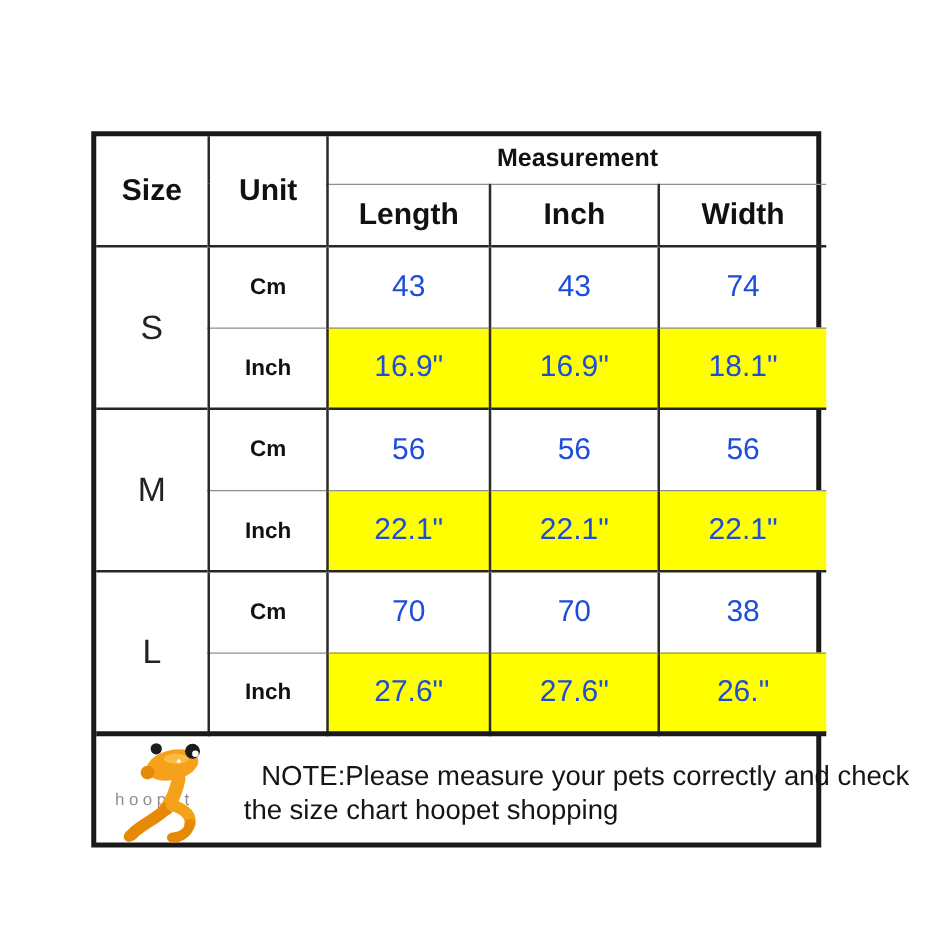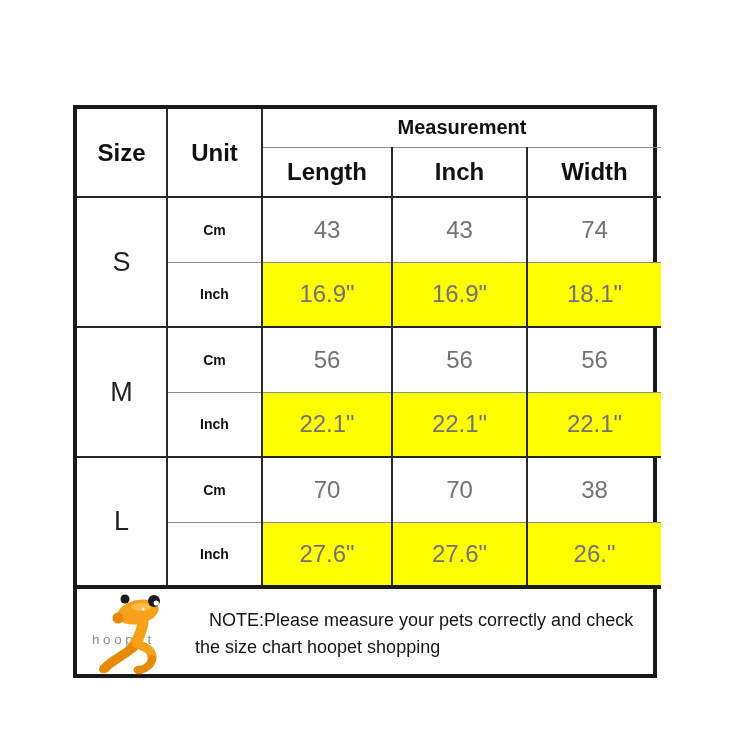--- a/index.html
+++ b/index.html
@@ -20,35 +20,35 @@
   tr.footer-row { height:92px; }
 
   tr.h2 td   { border-top:1px solid var(--grid-gray, #8f8f8f); }
   tr.inch td { border-top:1px solid var(--grid-gray, #8f8f8f); }
   tr.sec td  { border-top:2px solid #262626; }
   tr.footer-row td { border-top:4px solid var(--border-dark, #1a1a1a); }
 
   .hd { font-weight:700; font-size:24px; color:#111; }
   .measurement { font-size:20px; }
   .size-letter { font-size:27px; font-weight:400; color:#222; }
-  .unit-label { font-weight:700; font-size:14px; color:#111; }
-  .val { font-size:24px; color:#737373; }
+  .unit-label { font-weight:700; font-size:18px; color:#111; }
+  .val { font-size:24px; color:#1d4ed8; }
   .hl { background:var(--highlight-yellow, #ffff00); }
 
   .footer { display:flex; align-items:center; height:100%; padding:0 8px 0 14px; box-sizing:border-box; }
   .logo { width:98px; height:84px; flex:none; }
   .logo-txt { font-family:"Liberation Sans", sans-serif; font-size:13.5px; letter-spacing:3.6px;
               fill:var(--logo-text-gray, #8f8f8f); }
   .lg-orange { fill:var(--logo-orange, #F6A11A); }
   .lg-dark   { fill:var(--logo-orange-dark, #E68906); }
   .lg-black  { fill:var(--logo-ear-black, #1c1c1c); }
   .stroke-orange { stroke:var(--logo-orange, #F6A11A); fill:none; stroke-linecap:round; }
   .stroke-dark   { stroke:var(--logo-orange-dark, #E68906); fill:none; stroke-linecap:round; }
 
-  .note { font-size:18px; color:#151515; line-height:27px; margin-left:6px; text-align:left; }
+  .note { font-size:22px; color:#151515; line-height:27px; margin-left:6px; text-align:left; }
   .note-line1 { padding-left:14px; white-space:nowrap; }
   .note-line2 { white-space:nowrap; }
 </style>
 </head>
 <body>
 
 <div class="page">
   <div class="tbl-wrap">
     <table class="tbl">
       <colgroup>

